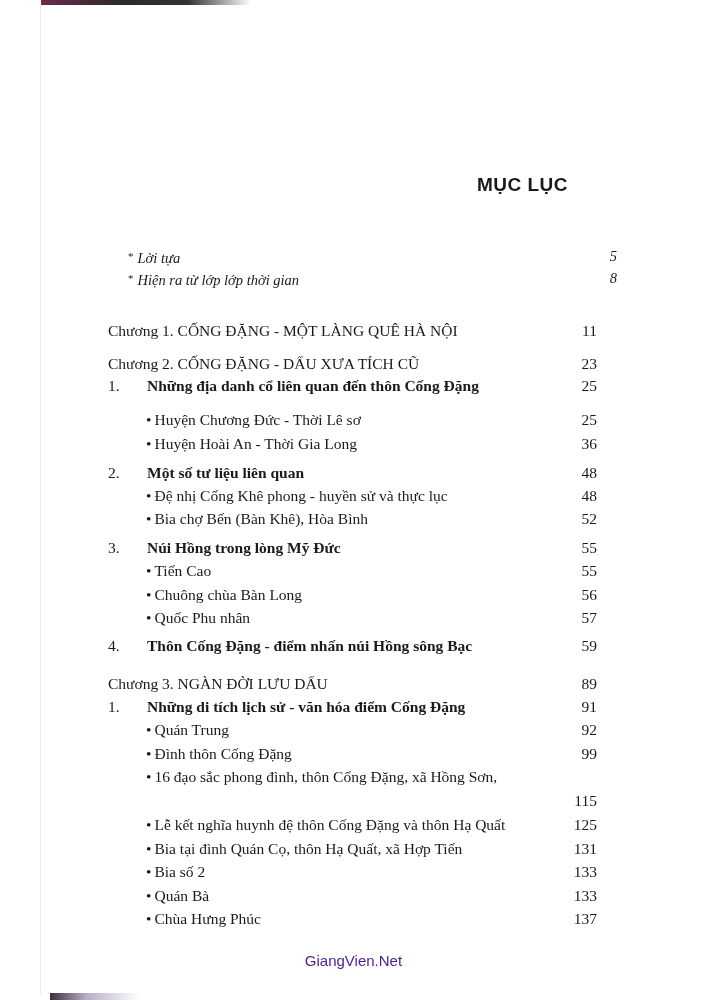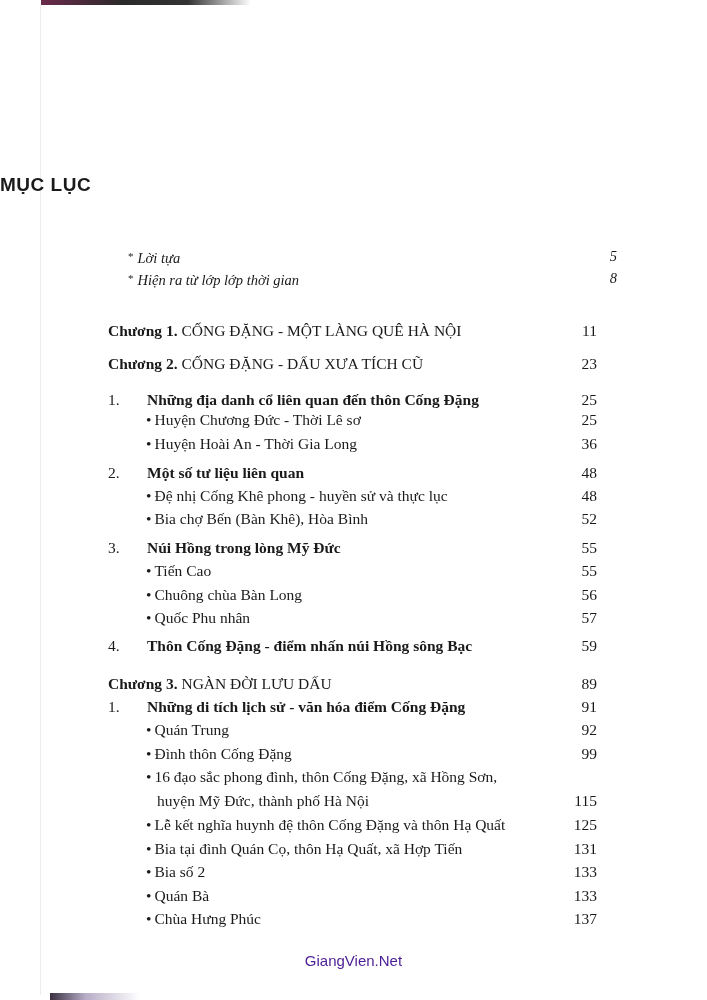--- a/index.html
+++ b/index.html
@@ -16,34 +16,34 @@
     .page-edge {
       position: absolute; left: 40px; top: 5px; width: 1px; height: 990px;
       background: #ececec;
     }
     .bottom-strip {
       position: absolute; left: 50px; top: 993px; width: 90px; height: 7px;
       background: linear-gradient(90deg, #3a3040 0%, #b8aec8 40%, rgba(255,255,255,0) 100%);
     }
     .title {
       position: absolute; left: 0; width: 568px; top: 174px;
-      text-align: left;
+      text-align: right;
       font-family: "Liberation Sans", "DejaVu Sans", sans-serif;
       font-weight: bold; font-size: 19px; letter-spacing: 0.5px;
     }
     .row {
       position: absolute; left: 108px; width: 489px;
       font-size: 15.5px; line-height: 20px; white-space: nowrap;
     }
     .row .page {
       position: absolute; right: 0; top: 0;
     }
     .row.pre { font-style: italic; font-size: 14.5px; left: 128px; }
     .row.pre .star { font-style: normal; font-size: 11px; vertical-align: 3px; margin-right: 4px; }
-    .row.chapter .ch-label { font-weight: bold; margin-top: 21px; }
+    .row.chapter .ch-label { font-weight: normal; margin-top: 21px; }
     .row.section .num { display: inline-block; width: 39px; }
     .row.section .sec-title { font-weight: bold; }
     .row.item { left: 146px; width: 451px; }
     .row.item .bullet { margin-right: 3px; }
     .row.cont { left: 157px; width: 440px; }
     .watermark {
       position: absolute; left: 0; width: 707px; top: 952px;
       text-align: center; color: #4c1d95;
       font-family: "Liberation Sans", "DejaVu Sans", sans-serif;
       font-size: 15px;
@@ -72,21 +72,21 @@
   <span>CỐNG ĐẶNG - MỘT LÀNG QUÊ HÀ NỘI</span>
   <span class="page">11</span>
 </div>
 
 <div class="row chapter" style="top:354px">
   <span class="ch-label">Chương 2.</span>
   <span>CỐNG ĐẶNG - DẤU XƯA TÍCH CŨ</span>
   <span class="page">23</span>
 </div>
 
-<div class="row section" style="top:390px">
+<div class="row section" style="top:376px">
   <span class="num">1.</span><span class="sec-title">Những địa danh cổ liên quan đến thôn Cống Đặng</span>
   <span class="page">25</span>
 </div>
 <div class="row item" style="top:410px">
   <span class="bullet">•</span><span>Huyện Chương Đức - Thời Lê sơ</span>
   <span class="page">25</span>
 </div>
 <div class="row item" style="top:434px">
   <span class="bullet">•</span><span>Huyện Hoài An - Thời Gia Long</span>
   <span class="page">36</span>
@@ -142,21 +142,20 @@
   <span class="page">92</span>
 </div>
 <div class="row item" style="top:744px">
   <span class="bullet">•</span><span>Đình thôn Cống Đặng</span>
   <span class="page">99</span>
 </div>
 <div class="row item" style="top:767px">
   <span class="bullet">•</span><span>16 đạo sắc phong đình, thôn Cống Đặng, xã Hồng Sơn,</span>
 </div>
 <div class="row cont" style="top:791px">
-  <span>huyện Mỹ Đức, thành phố Hà Nội</span>
   <span class="page">115</span>
 </div>
 <div class="row item" style="top:815px">
   <span class="bullet">•</span><span>Lễ kết nghĩa huynh đệ thôn Cống Đặng và thôn Hạ Quất</span>
   <span class="page">125</span>
 </div>
 <div class="row item" style="top:839px">
   <span class="bullet">•</span><span>Bia tại đình Quán Cọ, thôn Hạ Quất, xã Hợp Tiến</span>
   <span class="page">131</span>
 </div>

